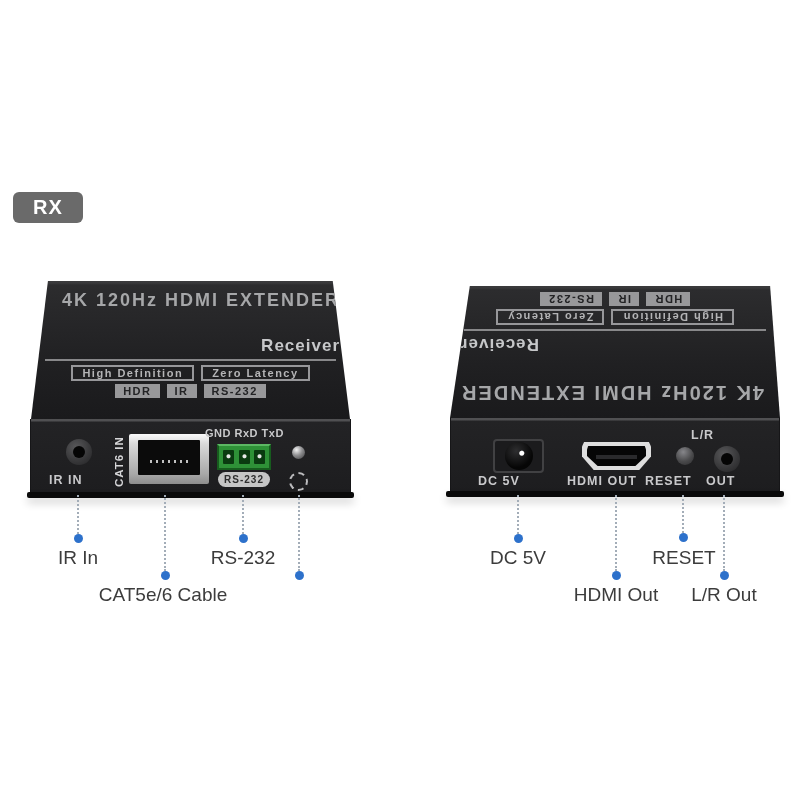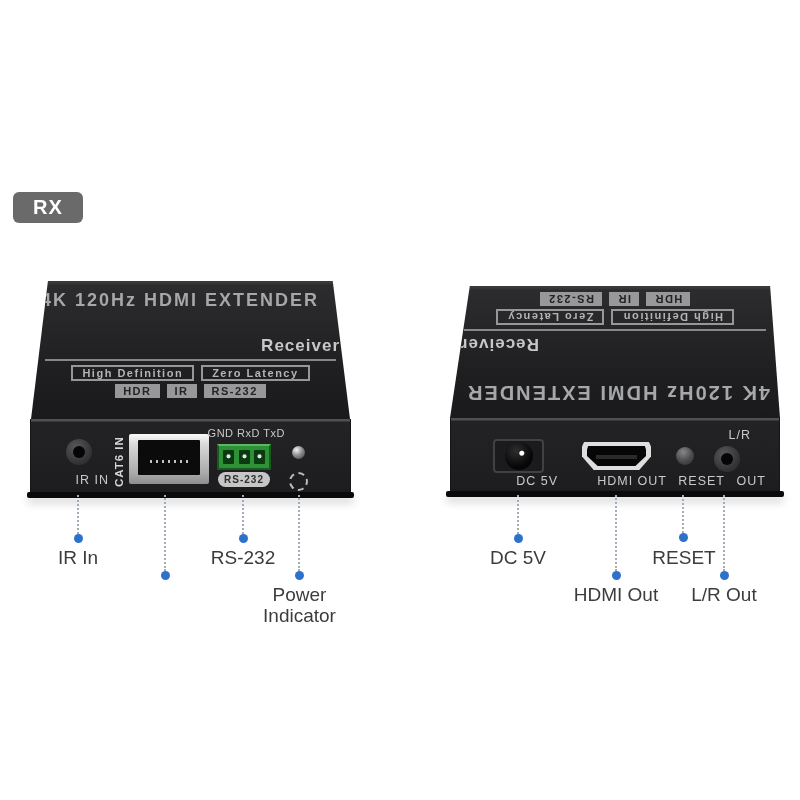--- a/index.html
+++ b/index.html
@@ -22,21 +22,21 @@
   .topface.left{left:31px;top:281px;width:319px;height:138px;
     clip-path:polygon(5.3% 0,94.6% 0,100% 100%,0 100%);}
   .topface.right{left:450px;top:286px;width:330px;height:132px;
     clip-path:polygon(6% 0,97% 0,100% 100%,0 100%);}
   .topface-inner{
     display:flex;flex-direction:column;height:100%;box-sizing:border-box;
     padding:9px 10px 21px;
   }
   .topface-inner.rotated{transform:rotate(180deg);padding:14px 10px 6px;}
   .top-title{
-    text-align:left;color:#a6a7a9;font-weight:bold;font-size:18px;
+    text-align:right;color:#a6a7a9;font-weight:bold;font-size:18px;
     letter-spacing:2px;white-space:nowrap;
   }
   .topface.right .top-title{font-size:20px;}
   .top-bottom{margin-top:auto;text-align:center;}
   .top-subtitle{color:#c6c7c9;font-weight:bold;font-size:17px;letter-spacing:1px;text-align:right;}
   .top-rule{height:2px;background:#88888a;margin:3px 4px 4px;}
   .badge-row{display:flex;justify-content:center;gap:7px;margin-top:3px;}
   .badge-outline{
     border:2px solid #97979a;color:#b4b4b6;font-size:11px;font-weight:bold;
     letter-spacing:1.5px;padding:0 9px;white-space:nowrap;
@@ -52,22 +52,22 @@
   }
   .panel.front{left:30px;top:419px;width:321px;height:74px;}
   .panel.rear{left:450px;top:418px;width:330px;height:74px;}
   .base-strip{
     position:absolute;background:#0a0a0a;border-radius:2px;
     box-shadow:0 5px 9px rgba(0,0,0,0.18);
   }
   .base-strip.left{left:27px;top:492px;width:327px;height:6px;}
   .base-strip.right{left:446px;top:491px;width:338px;height:6px;}
   .panel-label{
-    position:absolute;color:#c9c9cb;font-weight:normal;font-size:12.5px;
-    letter-spacing:1px;text-align:right;white-space:nowrap;
+    position:absolute;color:#c9c9cb;font-weight:bold;font-size:12.5px;
+    letter-spacing:1px;text-align:left;white-space:nowrap;
   }
   
   .jack{
     position:absolute;border-radius:50%;
     background:radial-gradient(circle at 38% 32%,#58585a,#39393b 55%,#232325 100%);
     display:flex;align-items:center;justify-content:center;
   }
   .jack .hole{width:12px;height:12px;border-radius:50%;background:#050505;}
   
   .rj45{
@@ -249,21 +249,21 @@
   <div class="callout-line" style="left:242px;top:495px;height:39px;"></div>
   <div class="callout-line" style="left:298px;top:495px;height:76px;"></div>
 
   <div class="callout-dot" style="left:74px;top:534px;"></div>
   <div class="callout-dot" style="left:161px;top:571px;"></div>
   <div class="callout-dot" style="left:239px;top:534px;"></div>
   <div class="callout-dot" style="left:295px;top:571px;"></div>
 
   <div class="callout-label" style="left:28px;top:547px;width:100px;">IR In</div>
   <div class="callout-label" style="left:183px;top:547px;width:120px;">RS-232</div>
-  <div class="callout-label" style="left:252px;top:584px;width:95px;">Power Indicator</div>
+  <div class="callout-label" style="left:83px;top:584px;width:160px;">CAT5e/6 Cable</div>
 
   <div class="callout-line" style="left:517px;top:495px;height:39px;"></div>
   <div class="callout-line" style="left:615px;top:495px;height:76px;"></div>
   <div class="callout-line" style="left:682px;top:495px;height:38px;"></div>
   <div class="callout-line" style="left:723px;top:495px;height:76px;"></div>
 
   <div class="callout-dot" style="left:514px;top:534px;"></div>
   <div class="callout-dot" style="left:612px;top:571px;"></div>
   <div class="callout-dot" style="left:679px;top:533px;"></div>
   <div class="callout-dot" style="left:720px;top:571px;"></div>

